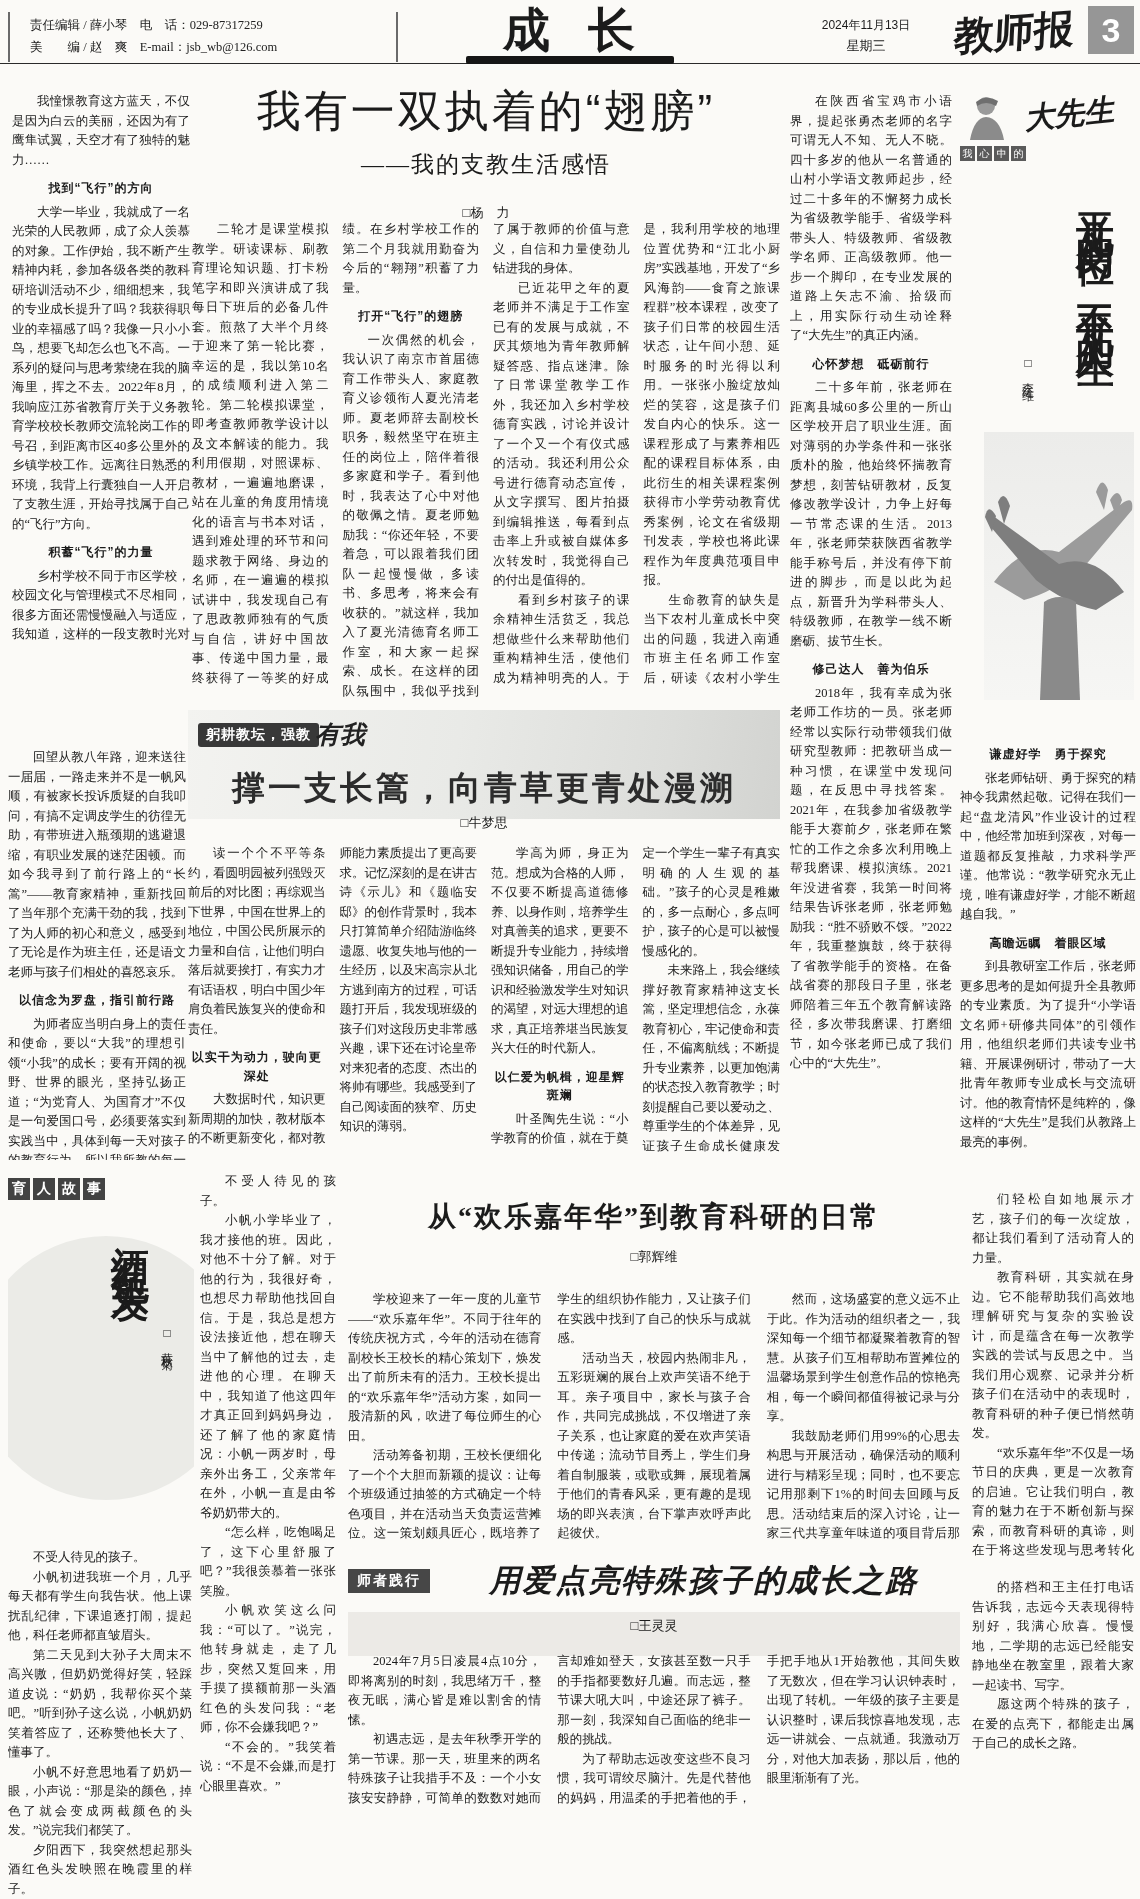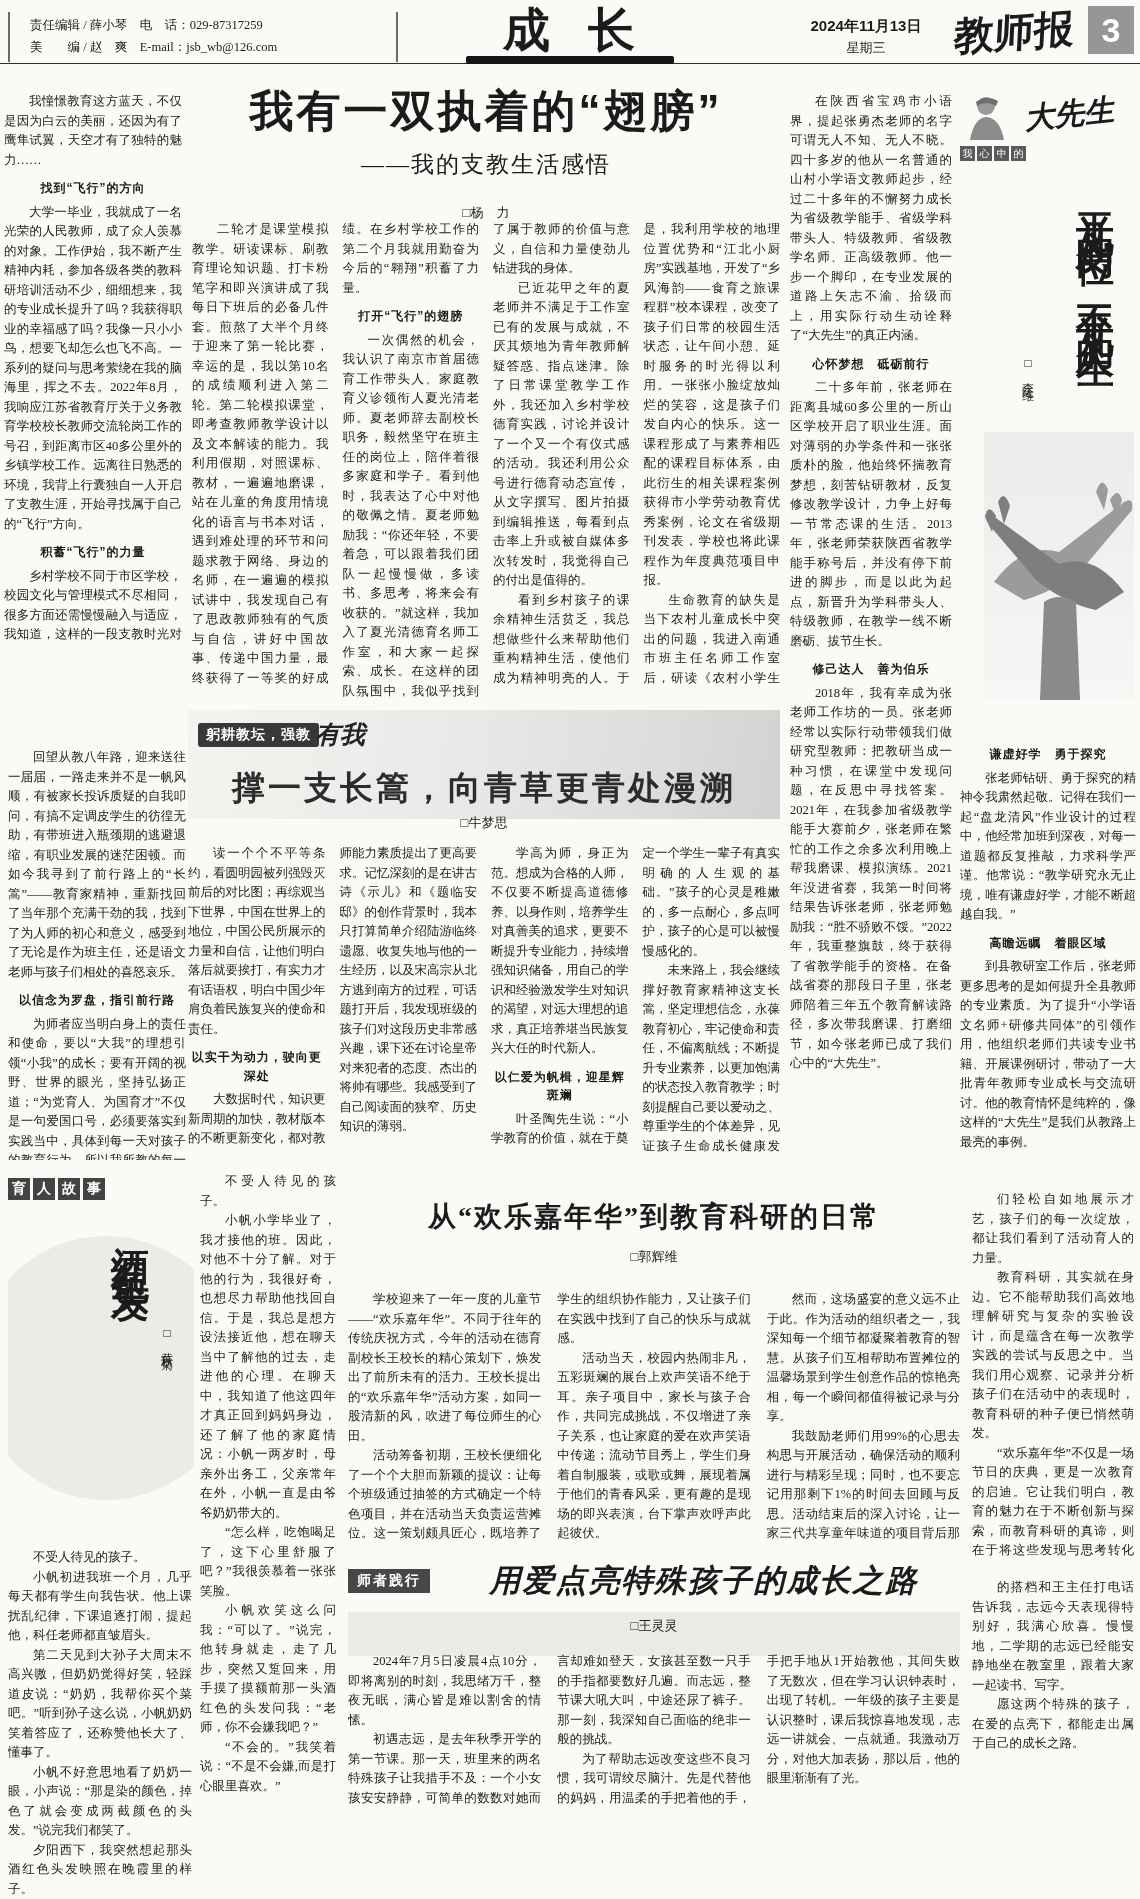--- a/index.html
+++ b/index.html
@@ -8,38 +8,38 @@
   .abs{position:absolute;overflow:hidden}
   .sans{font-family:"Liberation Sans","DejaVu Sans",sans-serif}
   
   .editorbox{left:8px;top:12px;width:366px;height:48px;border-left:2px solid #6a6a6a;border-right:2px solid #6a6a6a;
              padding:2px 0 0 20px;font-size:12.5px;line-height:22px;color:#222}
   .sec-title{left:400px;top:0;width:340px;height:60px;display:flex;justify-content:center;align-items:center;gap:36px;
              font-weight:900;font-size:47px;letter-spacing:2px;font-family:"Liberation Serif","DejaVu Serif",serif}
   .mast-rule{left:0;top:63px;width:1140px;height:0;border-top:1.5px solid #2a2a2a}
   .mast-bar{left:466px;top:56px;width:208px;height:8px;background:#161616;border-radius:2px}
   .datebox{left:795px;top:17px;width:142px;text-align:center}
-  .datebox .d1{font-size:15px;font-weight:700}
+  .datebox .d1{font-size:12px;font-weight:400}
   .datebox .d2{font-size:13px;margin-top:3px}
   .paperlogo{left:948px;top:6px;width:132px;height:54px;font-size:40px;font-weight:700;
              transform:rotate(-4deg) skewX(-7deg);text-align:center;line-height:54px}
   .pagenum{left:1088px;top:6px;width:46px;height:48px;background:#969696;color:#fff;
            font-size:34px;font-weight:700;text-align:center;line-height:48px}
   
   .bodytxt{font-size:12.5px;line-height:1.56;text-align:justify}
   .bodytxt p{margin:0;text-indent:2em}
   .bodytxt .sub{font-family:"Liberation Sans","DejaVu Sans",sans-serif;font-weight:700;text-align:center;
                 font-size:12px;margin:9px 0 5px;text-indent:0;letter-spacing:1px}
   .cols4{column-count:4;column-gap:14px}
   .cols3{column-count:3;column-gap:16px}
   .byline{text-align:center;font-size:13px}
   
-  .main-col1{left:4px;top:92px;width:178px;height:553px}
+  .main-col1{left:12px;top:92px;width:178px;height:553px}
   .main-head{left:192px;top:86px;width:588px;text-align:center}
-  .main-title{font-size:44px;font-weight:700;letter-spacing:3px;line-height:1.15}
+  .main-title{font-size:44px;font-weight:400;letter-spacing:3px;line-height:1.15}
   .main-sub{font-size:23px;margin-top:12px;letter-spacing:2px}
   .main-byline{margin-top:24px}
   .main-body{left:192px;top:220px;width:588px;height:486px}
   
   .feat-col1{left:8px;top:748px;width:178px;height:412px}
   .feat-banner{left:188px;top:710px;width:592px;height:109px;
      background:linear-gradient(100deg,#f3f3f0 0%,#e9eae7 45%,#dcddda 80%,#d2d3d0 100%);position:absolute}
   .feat-badge{position:absolute;left:10px;top:8px;display:flex;align-items:center}
   .feat-badge .bpill{background:#383838;color:#fff;font-size:14px;font-weight:700;padding:3px 8px;border-radius:3px;letter-spacing:1px}
   .feat-badge .bme{font-size:25px;font-weight:700;font-style:italic;margin-left:-4px;color:#222}

